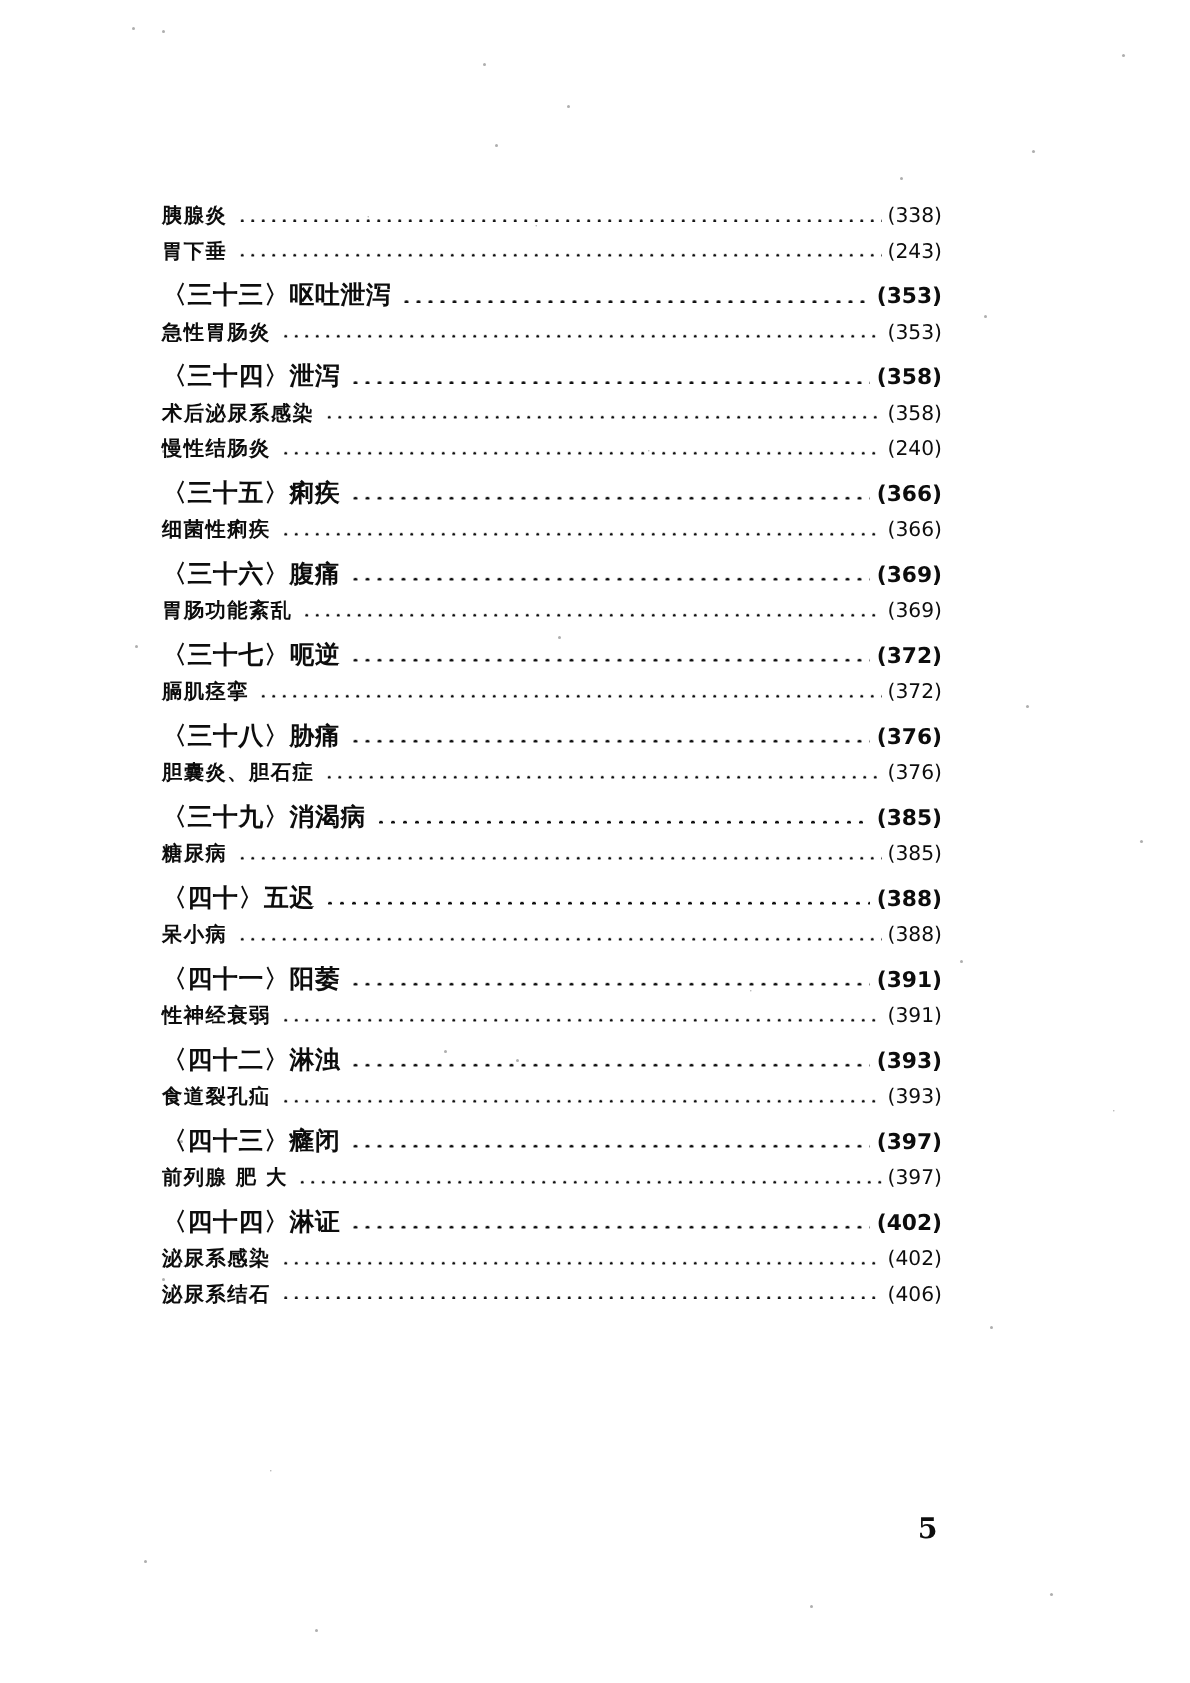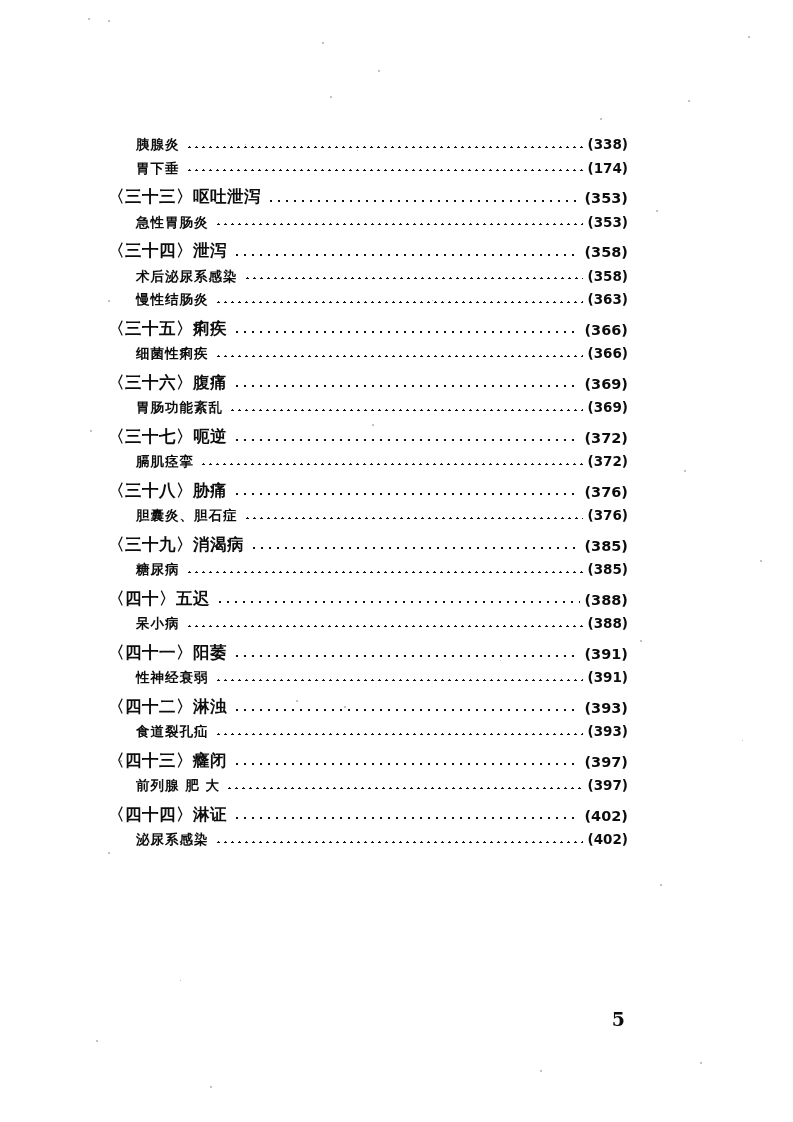--- a/index.html
+++ b/index.html
@@ -67,27 +67,26 @@
     font-weight: bold;
   }
   .lvl-major .dots {
     background-image: radial-gradient(circle, #111 1.25px, rgba(0,0,0,0) 1.5px);
     background-size: 8px 9px;
   }
   
   .lvl-sub {
     font-size: 13.5px;
     font-weight: bold;
-    margin-left: 28px;
     margin-top: 10px;
     margin-bottom: 2px;
   }
   .lvl-sub .page {
     font-size: 13.5px;
-    font-weight: bold;
+    font-weight: normal;
   }
   .lvl-sub .label {
     letter-spacing: 1px;
   }
 
   .entry:first-child {
     margin-top: 0;
   }
 
   #page-number {
@@ -137,21 +136,21 @@
 
 <div id="toc">
     <div class="entry lvl-sub">
       <span class="label">胰腺炎</span>
       <span class="dots"></span>
       <span class="page">(338)</span>
     </div>
     <div class="entry lvl-sub">
       <span class="label">胃下垂</span>
       <span class="dots"></span>
-      <span class="page">(174)</span>
+      <span class="page">(243)</span>
     </div>
     <div class="entry lvl-major">
       <span class="label">〈三十三〉呕吐泄泻</span>
       <span class="dots"></span>
       <span class="page">(353)</span>
     </div>
     <div class="entry lvl-sub">
       <span class="label">急性胃肠炎</span>
       <span class="dots"></span>
       <span class="page">(353)</span>
@@ -162,21 +161,21 @@
       <span class="page">(358)</span>
     </div>
     <div class="entry lvl-sub">
       <span class="label">术后泌尿系感染</span>
       <span class="dots"></span>
       <span class="page">(358)</span>
     </div>
     <div class="entry lvl-sub">
       <span class="label">慢性结肠炎</span>
       <span class="dots"></span>
-      <span class="page">(363)</span>
+      <span class="page">(240)</span>
     </div>
     <div class="entry lvl-major">
       <span class="label">〈三十五〉痢疾</span>
       <span class="dots"></span>
       <span class="page">(366)</span>
     </div>
     <div class="entry lvl-sub">
       <span class="label">细菌性痢疾</span>
       <span class="dots"></span>
       <span class="page">(366)</span>
@@ -264,15 +263,20 @@
     <div class="entry lvl-major">
       <span class="label">〈四十四〉淋证</span>
       <span class="dots"></span>
       <span class="page">(402)</span>
     </div>
     <div class="entry lvl-sub">
       <span class="label">泌尿系感染</span>
       <span class="dots"></span>
       <span class="page">(402)</span>
     </div>
+    <div class="entry lvl-sub">
+      <span class="label">泌尿系结石</span>
+      <span class="dots"></span>
+      <span class="page">(406)</span>
+    </div>
   </div>
 
 <div id="page-number">5</div>
 
 </body></html>

